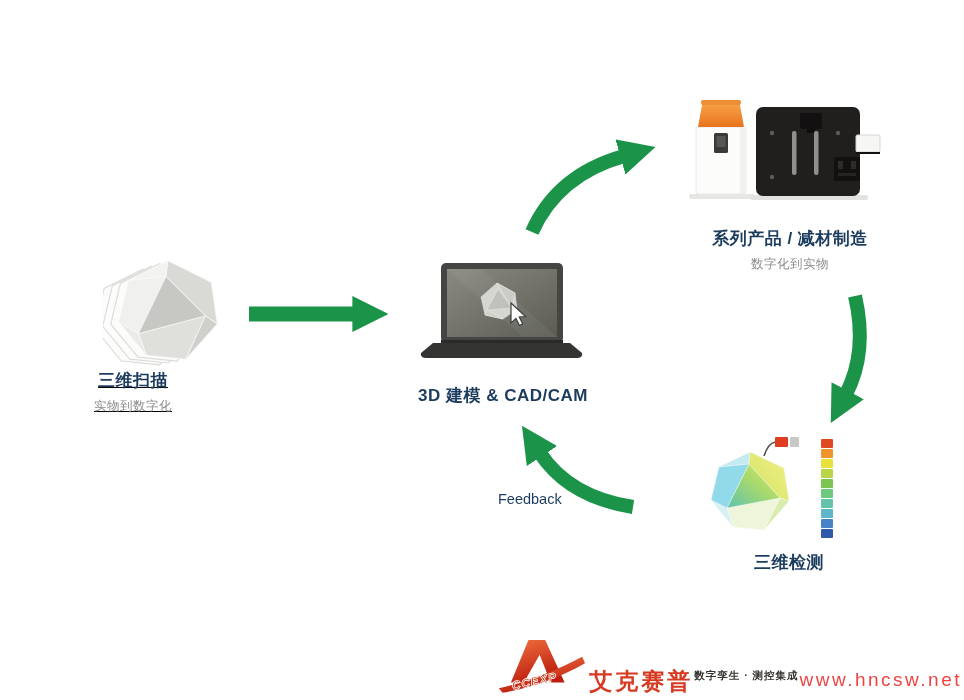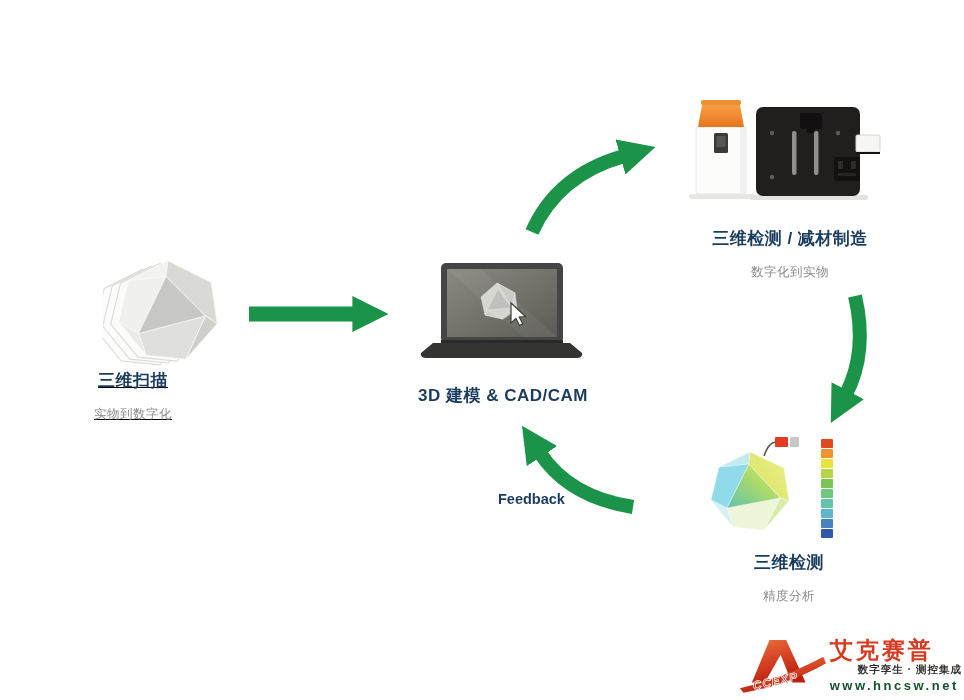--- a/index.html
+++ b/index.html
@@ -9,30 +9,30 @@
     --brand:#d63a20;
   }
   html,body{margin:0;padding:0;}
   body{
     width:964px;height:700px;position:relative;background:#ffffff;overflow:hidden;
     font-family:"Liberation Sans","DejaVu Sans",sans-serif;
   }
   .abs{position:absolute;}
   .node-label{position:absolute;text-align:center;}
   .node-title{font-size:17px;font-weight:700;color:var(--navy);letter-spacing:.5px;}
-  .node-sub{font-size:12.5px;color:var(--gray);margin-top:14px;letter-spacing:.5px;}
-  .feedback-label{position:absolute;font-size:14.5px;font-weight:700;color:var(--navy);}
+  .node-sub{font-size:12.5px;color:var(--gray);margin-top:6px;letter-spacing:.5px;}
+  .feedback-label{position:absolute;font-size:14.5px;font-weight:400;color:var(--navy);}
   .arrow{position:absolute;color:var(--green);}
   .color-scale{position:absolute;left:821px;top:439px;display:flex;flex-direction:column;gap:1.5px;}
   .scale-sq{width:12px;height:8.5px;border-radius:1px;}
   .watermark{position:absolute;right:2px;bottom:5px;display:flex;align-items:flex-end;gap:4px;}
-  .wm-text{display:flex;flex-direction:column;align-items:flex-start;gap:1px;padding-bottom:2px;}
+  .wm-text{display:flex;flex-direction:row;align-items:flex-start;gap:1px;padding-bottom:2px;}
   .wm-cn{font-size:23px;font-weight:700;color:var(--brand);letter-spacing:3px;line-height:1.05;}
-  .wm-tagline{font-size:10.5px;font-weight:700;color:#35332f;letter-spacing:1px;margin-left:28px;}
-  .wm-site{font-size:13px;font-weight:700;color:#14532d;letter-spacing:2.5px;}
+  .wm-tagline{font-size:10.5px;font-weight:700;color:#35332f;letter-spacing:1px;}
+  .wm-site{font-size:19px;font-weight:400;color:#ef4444;letter-spacing:2.5px;}
 </style>
 </head>
 <body>
 
 <svg class="abs" style="left:103px;top:250px;" width="128" height="118" viewBox="0 0 130 118">
   <g>
     <polygon points="66,10 110,32 116,74 84,110 44,106 16,72 26,30" fill="#fcfcfb" stroke="#dbdbd8" stroke-width="1.2" transform="translate(-24,9) scale(0.97)"></polygon>
     <polygon points="66,10 110,32 116,74 84,110 44,106 16,72 26,30" fill="#fcfcfb" stroke="#dbdbd8" stroke-width="1.2" transform="translate(-16,6) scale(0.98)"></polygon>
     <polygon points="66,10 110,32 116,74 84,110 44,106 16,72 26,30" fill="#fcfcfb" stroke="#dbdbd8" stroke-width="1.2" transform="translate(-8,3) scale(0.99)"></polygon>
   </g>
@@ -128,21 +128,21 @@
     <rect x="146" y="60" width="26" height="24" rx="2" fill="#121110"></rect>
     <rect x="150" y="64" width="5" height="8" fill="#2e2c2a"></rect>
     <rect x="163" y="64" width="5" height="8" fill="#2e2c2a"></rect>
     <rect x="150" y="76" width="18" height="3" fill="#262422"></rect>
     <rect x="168" y="38" width="24" height="17" rx="1.5" fill="#f6f6f4" stroke="#d5d5d2"></rect>
     <rect x="168" y="55" width="24" height="2" fill="#141210"></rect>
   </g>
 </svg>
 
 <div class="node-label" style="left:690px;top:227px;width:200px;">
-  <div class="node-title">三维检测 / 减材制造</div>
+  <div class="node-title">系列产品 / 减材制造</div>
   <div class="node-sub">数字化到实物</div>
 </div>
 
 <svg class="arrow" style="left:800px;top:282px;" width="100" height="152" viewBox="0 0 100 152">
   <defs>
     <marker id="ah3" viewBox="0 0 10 10" refX="1" refY="5" markerWidth="2.6" markerHeight="2.6" orient="auto">
       <path d="M0,0 L10,5 L0,10 z" fill="currentColor"></path>
     </marker>
   </defs>
   <path d="M55,14 Q68,70 46,112" stroke="currentColor" stroke-width="14" fill="none" marker-end="url(#ah3)"></path>
@@ -185,21 +185,20 @@
     <div class="scale-sq" style="background: rgb(124, 197, 83);"></div>
     <div class="scale-sq" style="background: rgb(110, 201, 126);"></div>
     <div class="scale-sq" style="background: rgb(99, 195, 171);"></div>
     <div class="scale-sq" style="background: rgb(95, 181, 201);"></div>
     <div class="scale-sq" style="background: rgb(71, 131, 196);"></div>
     <div class="scale-sq" style="background: rgb(46, 90, 169);"></div>
   </div>
 
 <div class="node-label" style="left:689px;top:551px;width:200px;">
   <div class="node-title">三维检测</div>
-  <div class="node-sub">精度分析</div>
 </div>
 
 <svg class="arrow" style="left:478px;top:408px;" width="170" height="115" viewBox="0 0 170 115">
   <defs>
     <marker id="ah4" viewBox="0 0 10 10" refX="1" refY="5" markerWidth="2.6" markerHeight="2.6" orient="auto">
       <path d="M0,0 L10,5 L0,10 z" fill="currentColor"></path>
     </marker>
   </defs>
   <path d="M155,99 Q91,89 62,45" stroke="currentColor" stroke-width="14" fill="none" marker-end="url(#ah4)"></path>
 </svg>

